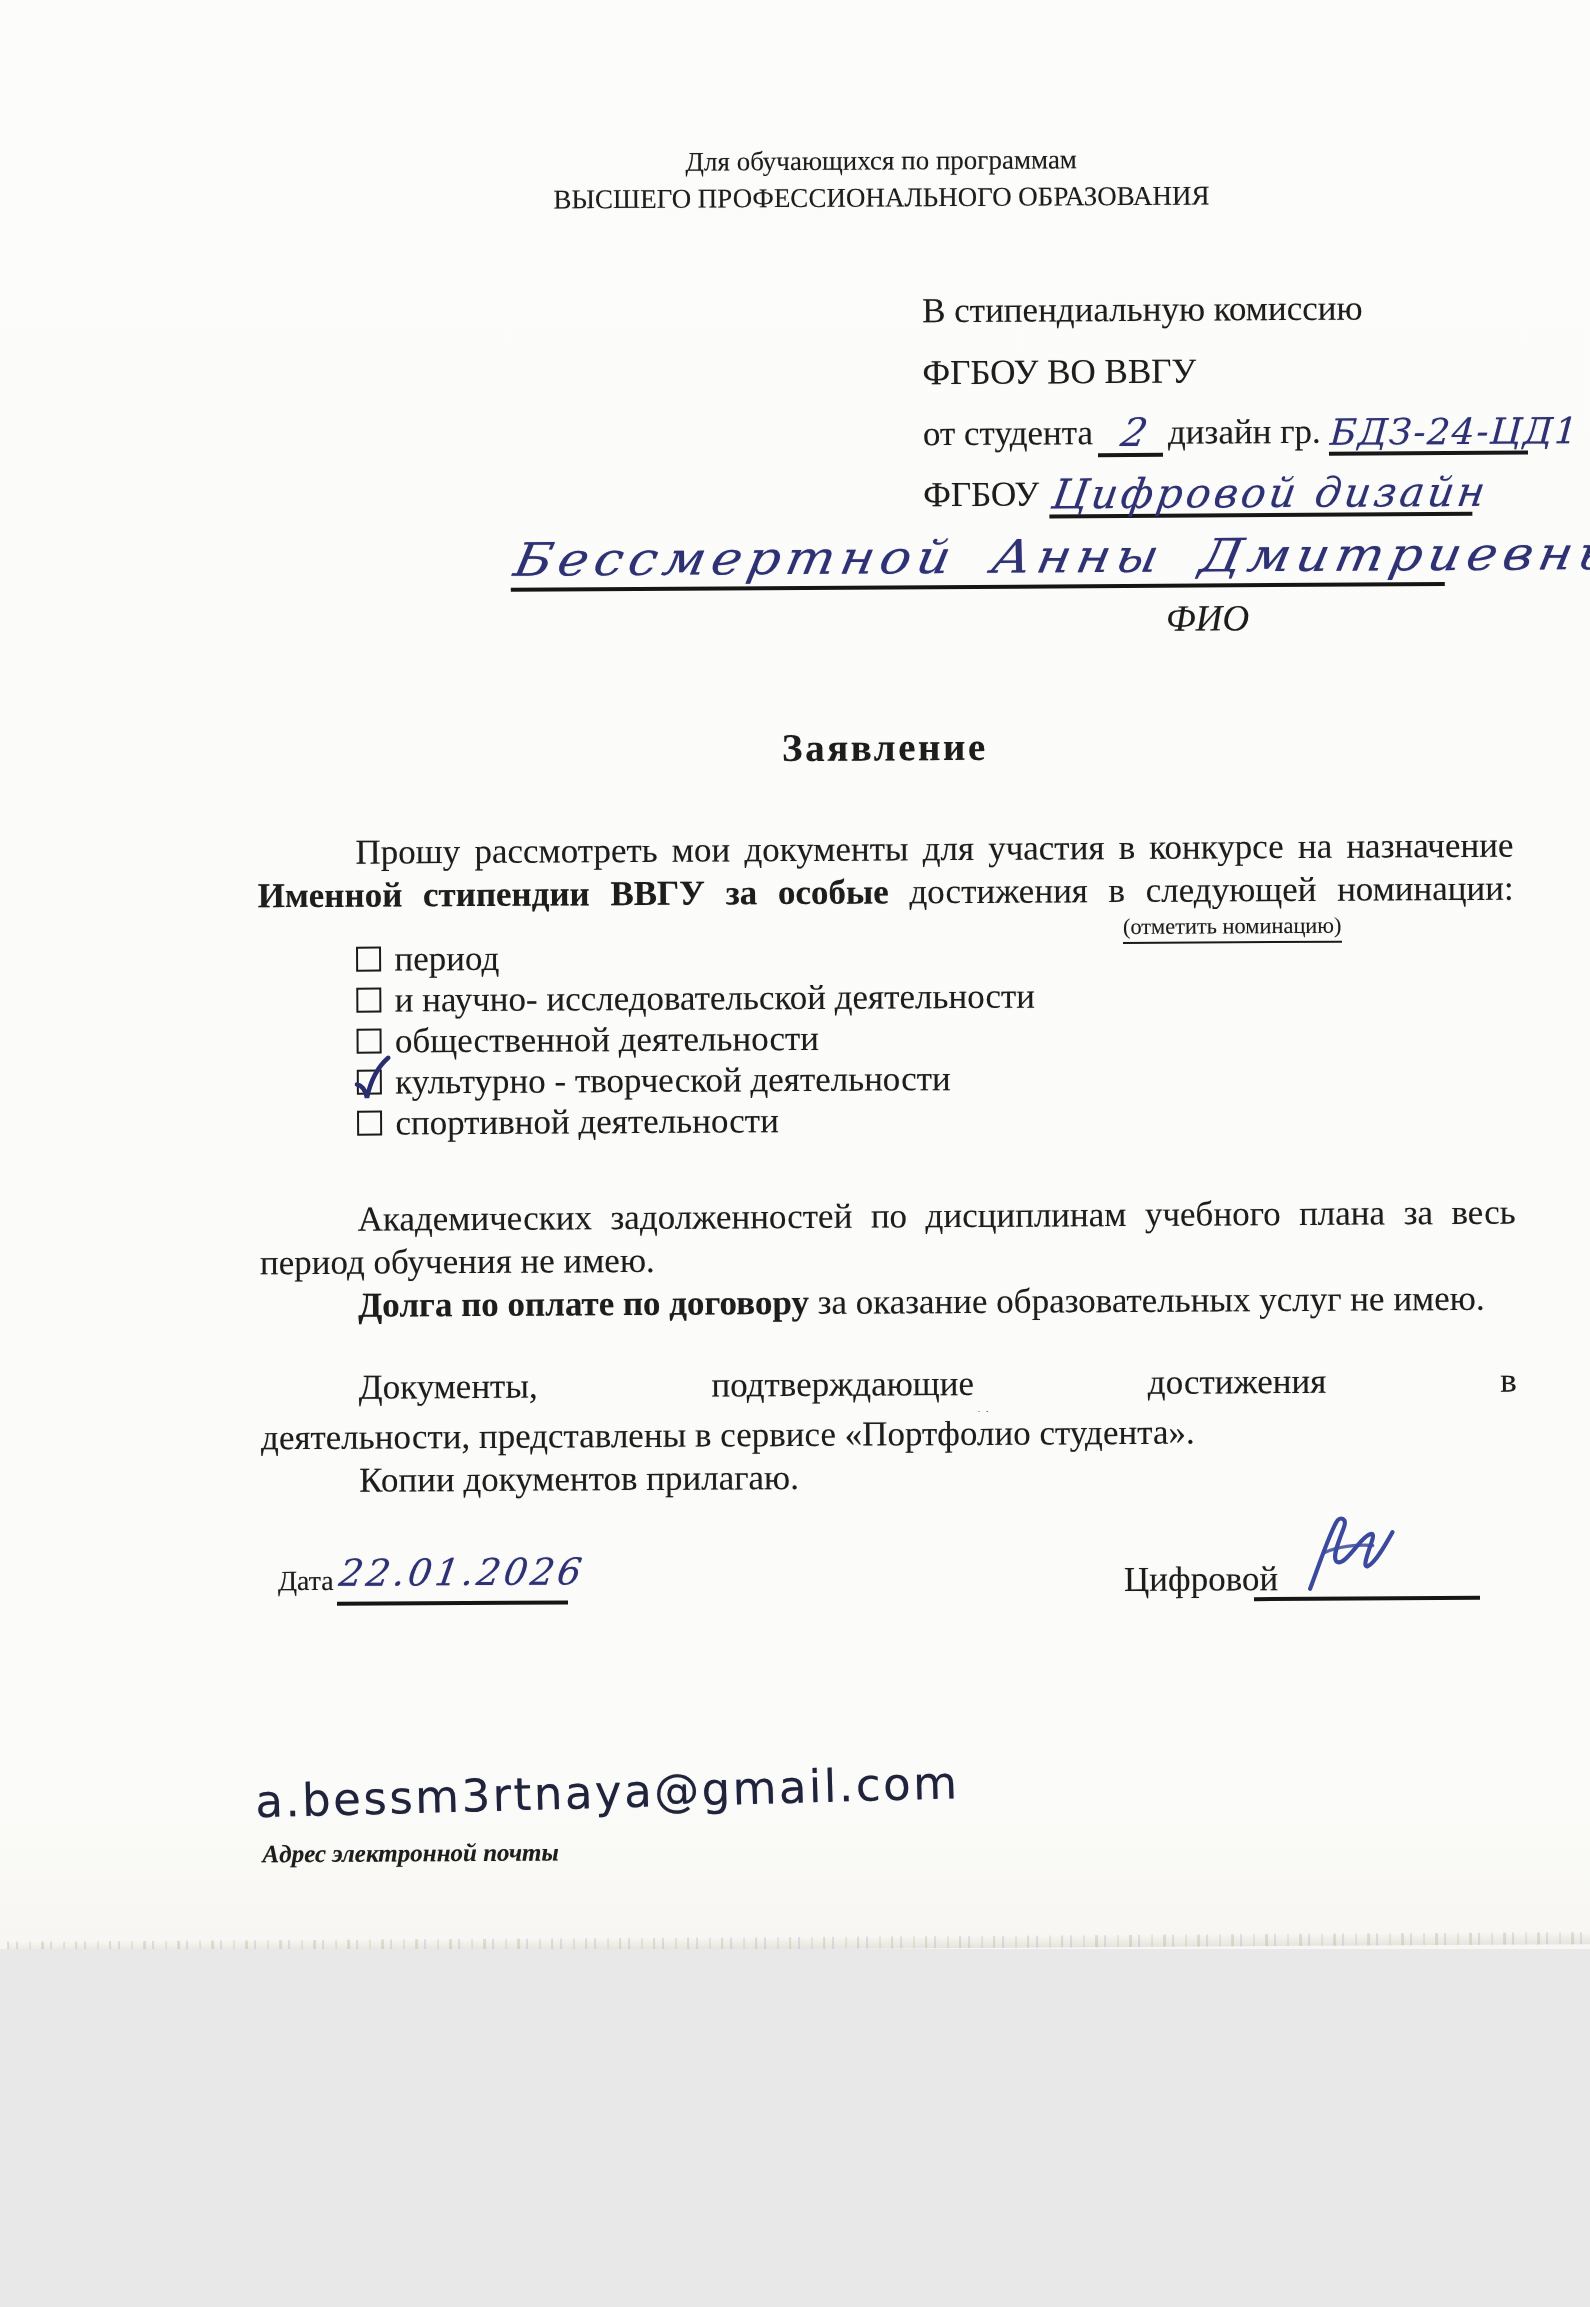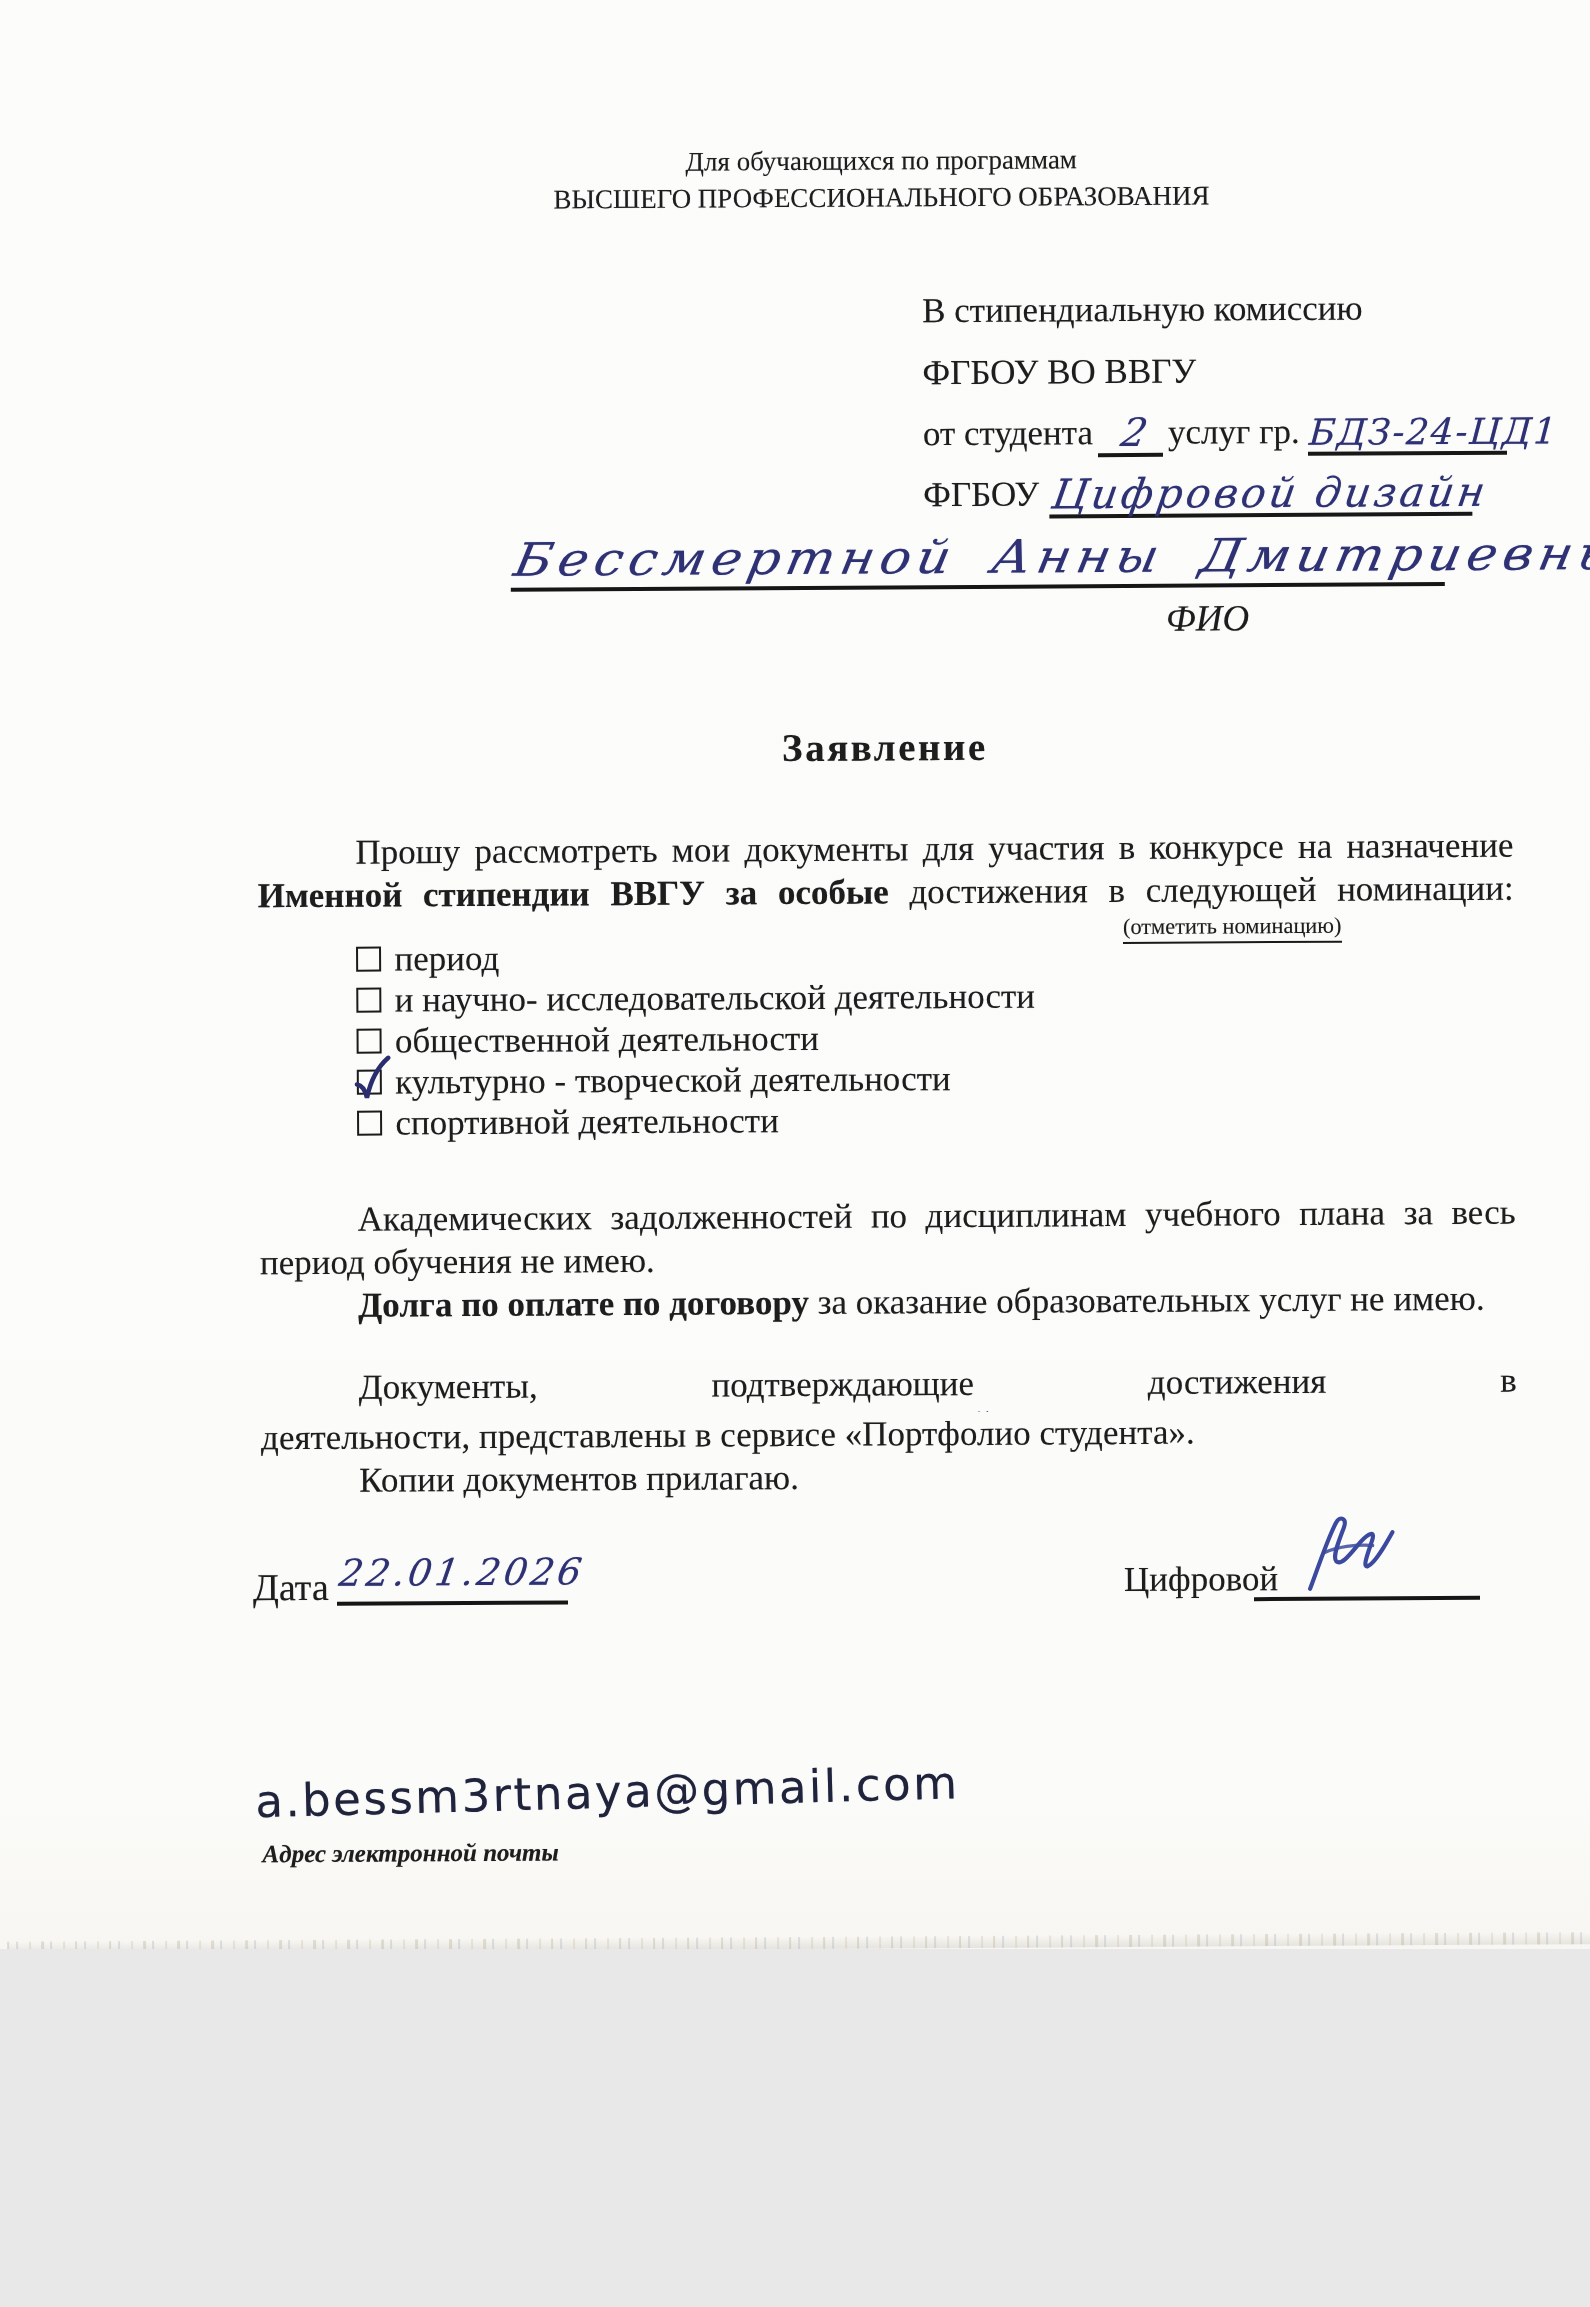--- a/index.html
+++ b/index.html
@@ -68,21 +68,21 @@
 
   
   #noms{left:355px;top:936px;}
   .nrow{display:flex;align-items:center;height:41px;font-size:35px;}
   .cbox{position:relative;display:inline-block;width:21px;height:21px;
         border:2.5px solid #1b1b1b;margin-right:13.3px;flex:0 0 auto;}
   .cbox svg{position:absolute;left:-6.6px;top:-16.6px;}
   .fill-inline{display:inline-block;border-bottom:4.1px solid #161616;padding:0 6.6px 1.7px 6.6px;}
 
   
-  #date-label{left:248px;top:1562px;font-size:38px;text-align:right;}
+  #date-label{left:273px;top:1562px;font-size:28px;text-align:right;}
   #date-field{left:332px;top:1550px;width:231px;border-bottom:4.1px solid #161616;
               text-align:center;padding-bottom:8.3px;height:41px;}
   #sign-label{left:1119px;top:1562px;font-size:35px;}
   #sign-field{left:1249px;top:1554px;width:226px;height:46px;border-bottom:4.1px solid #161616;}
   #sign-field svg{position:absolute;left:33px;top:-35px;}
 
   
   #email{left:249px;top:1772px;font-family:"DejaVu Sans", sans-serif;
          font-size:45px;letter-spacing:2.5px;color:#20233c;
          transform:rotate(-1.2deg);transform-origin:0 50%;
@@ -106,21 +106,21 @@
 
   <div id="hdr" class="abs print">
     <div>Для обучающихся по программам</div>
     <div>ВЫСШЕГО ПРОФЕССИОНАЛЬНОГО ОБРАЗОВАНИЯ</div>
   </div>
 
   <div id="addr1" class="abs addr print">В стипендиальную комиссию</div>
   <div id="addr2" class="abs addr print">ФГБОУ ВО ВВГУ</div>
 
   <div id="addr3" class="abs addr print">
-    <span>от студента</span><span class="fill fill-course"><span class="hw hw-course">2</span></span><span>услуг гр.</span><span class="fill fill-group"><span class="hw hw-group">БДЗ-24-ЦД1</span></span>
+    <span>от студента</span><span class="fill fill-course"><span class="hw hw-course">2</span></span><span>дизайн гр.</span><span class="fill fill-group"><span class="hw hw-group">БДЗ-24-ЦД1</span></span>
   </div>
 
   <div id="addr4" class="abs addr print">
     <span>ФГБОУ</span><span class="fill fill-opop"><span class="hw hw-opop">Цифровой дизайн</span></span>
   </div>
 
   <div id="addr5" class="abs">
     <span class="hw hw-name">Бессмертной Анны Дмитриевны</span>
   </div>
 

